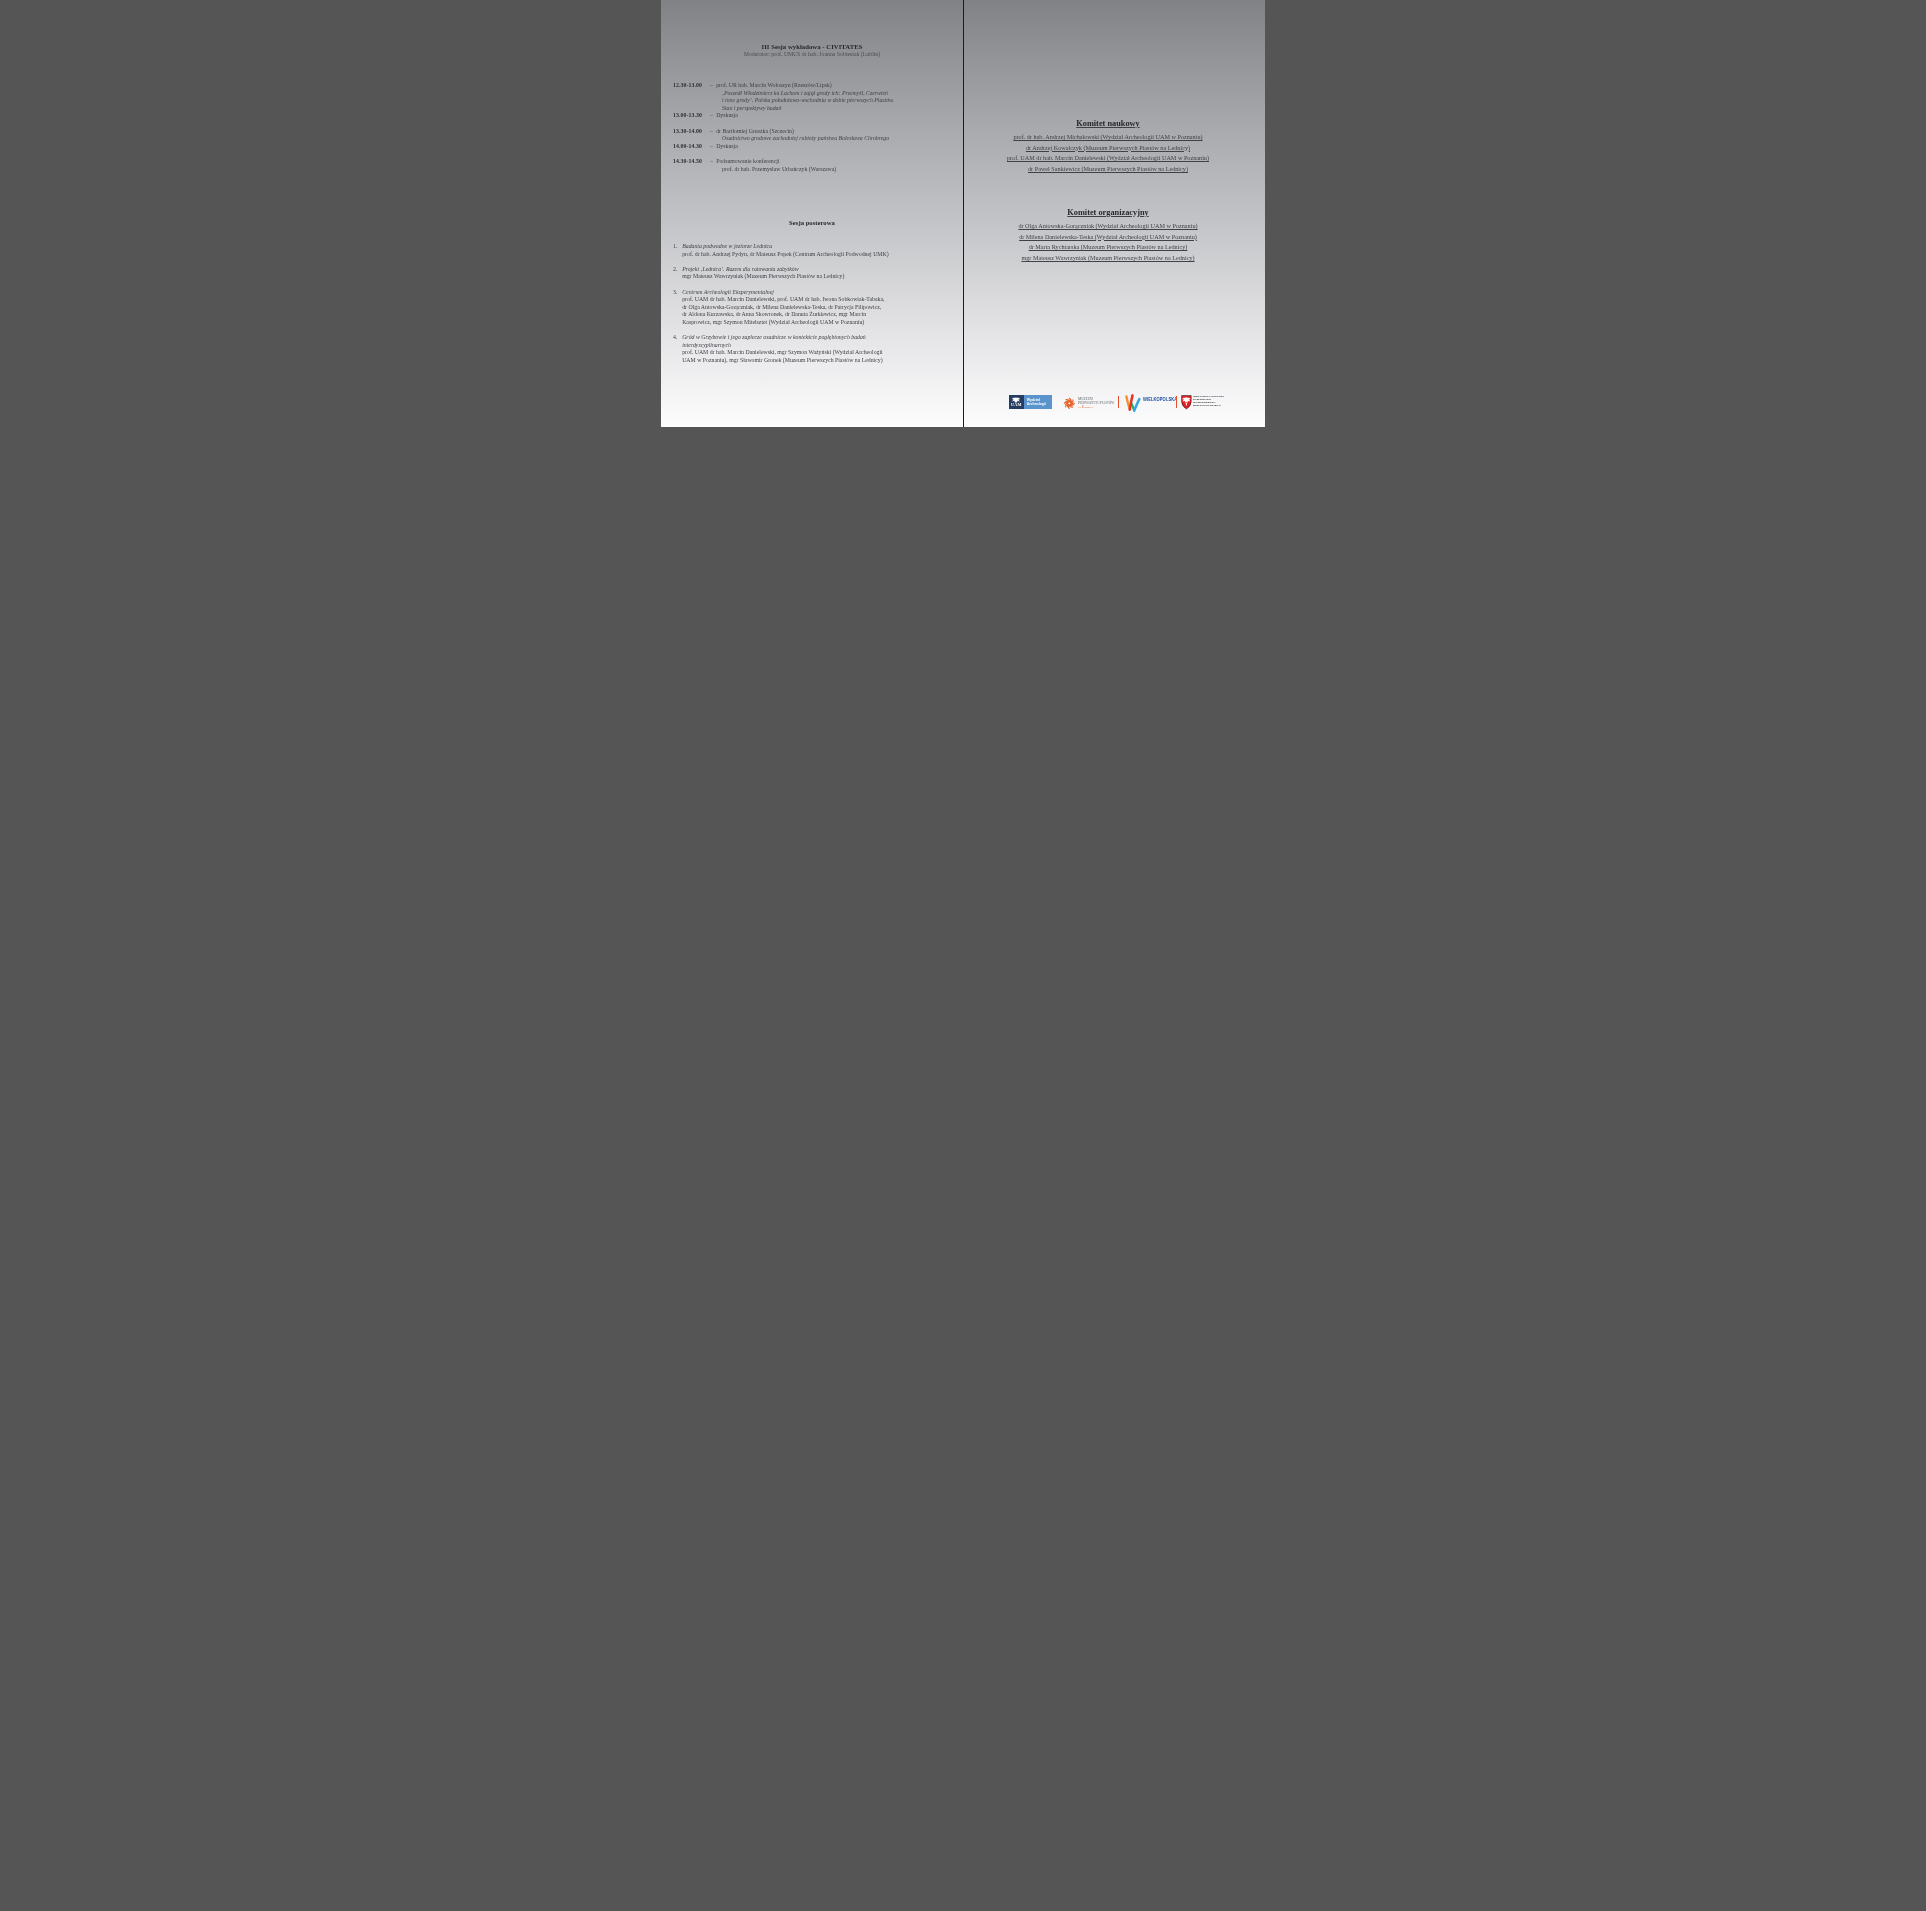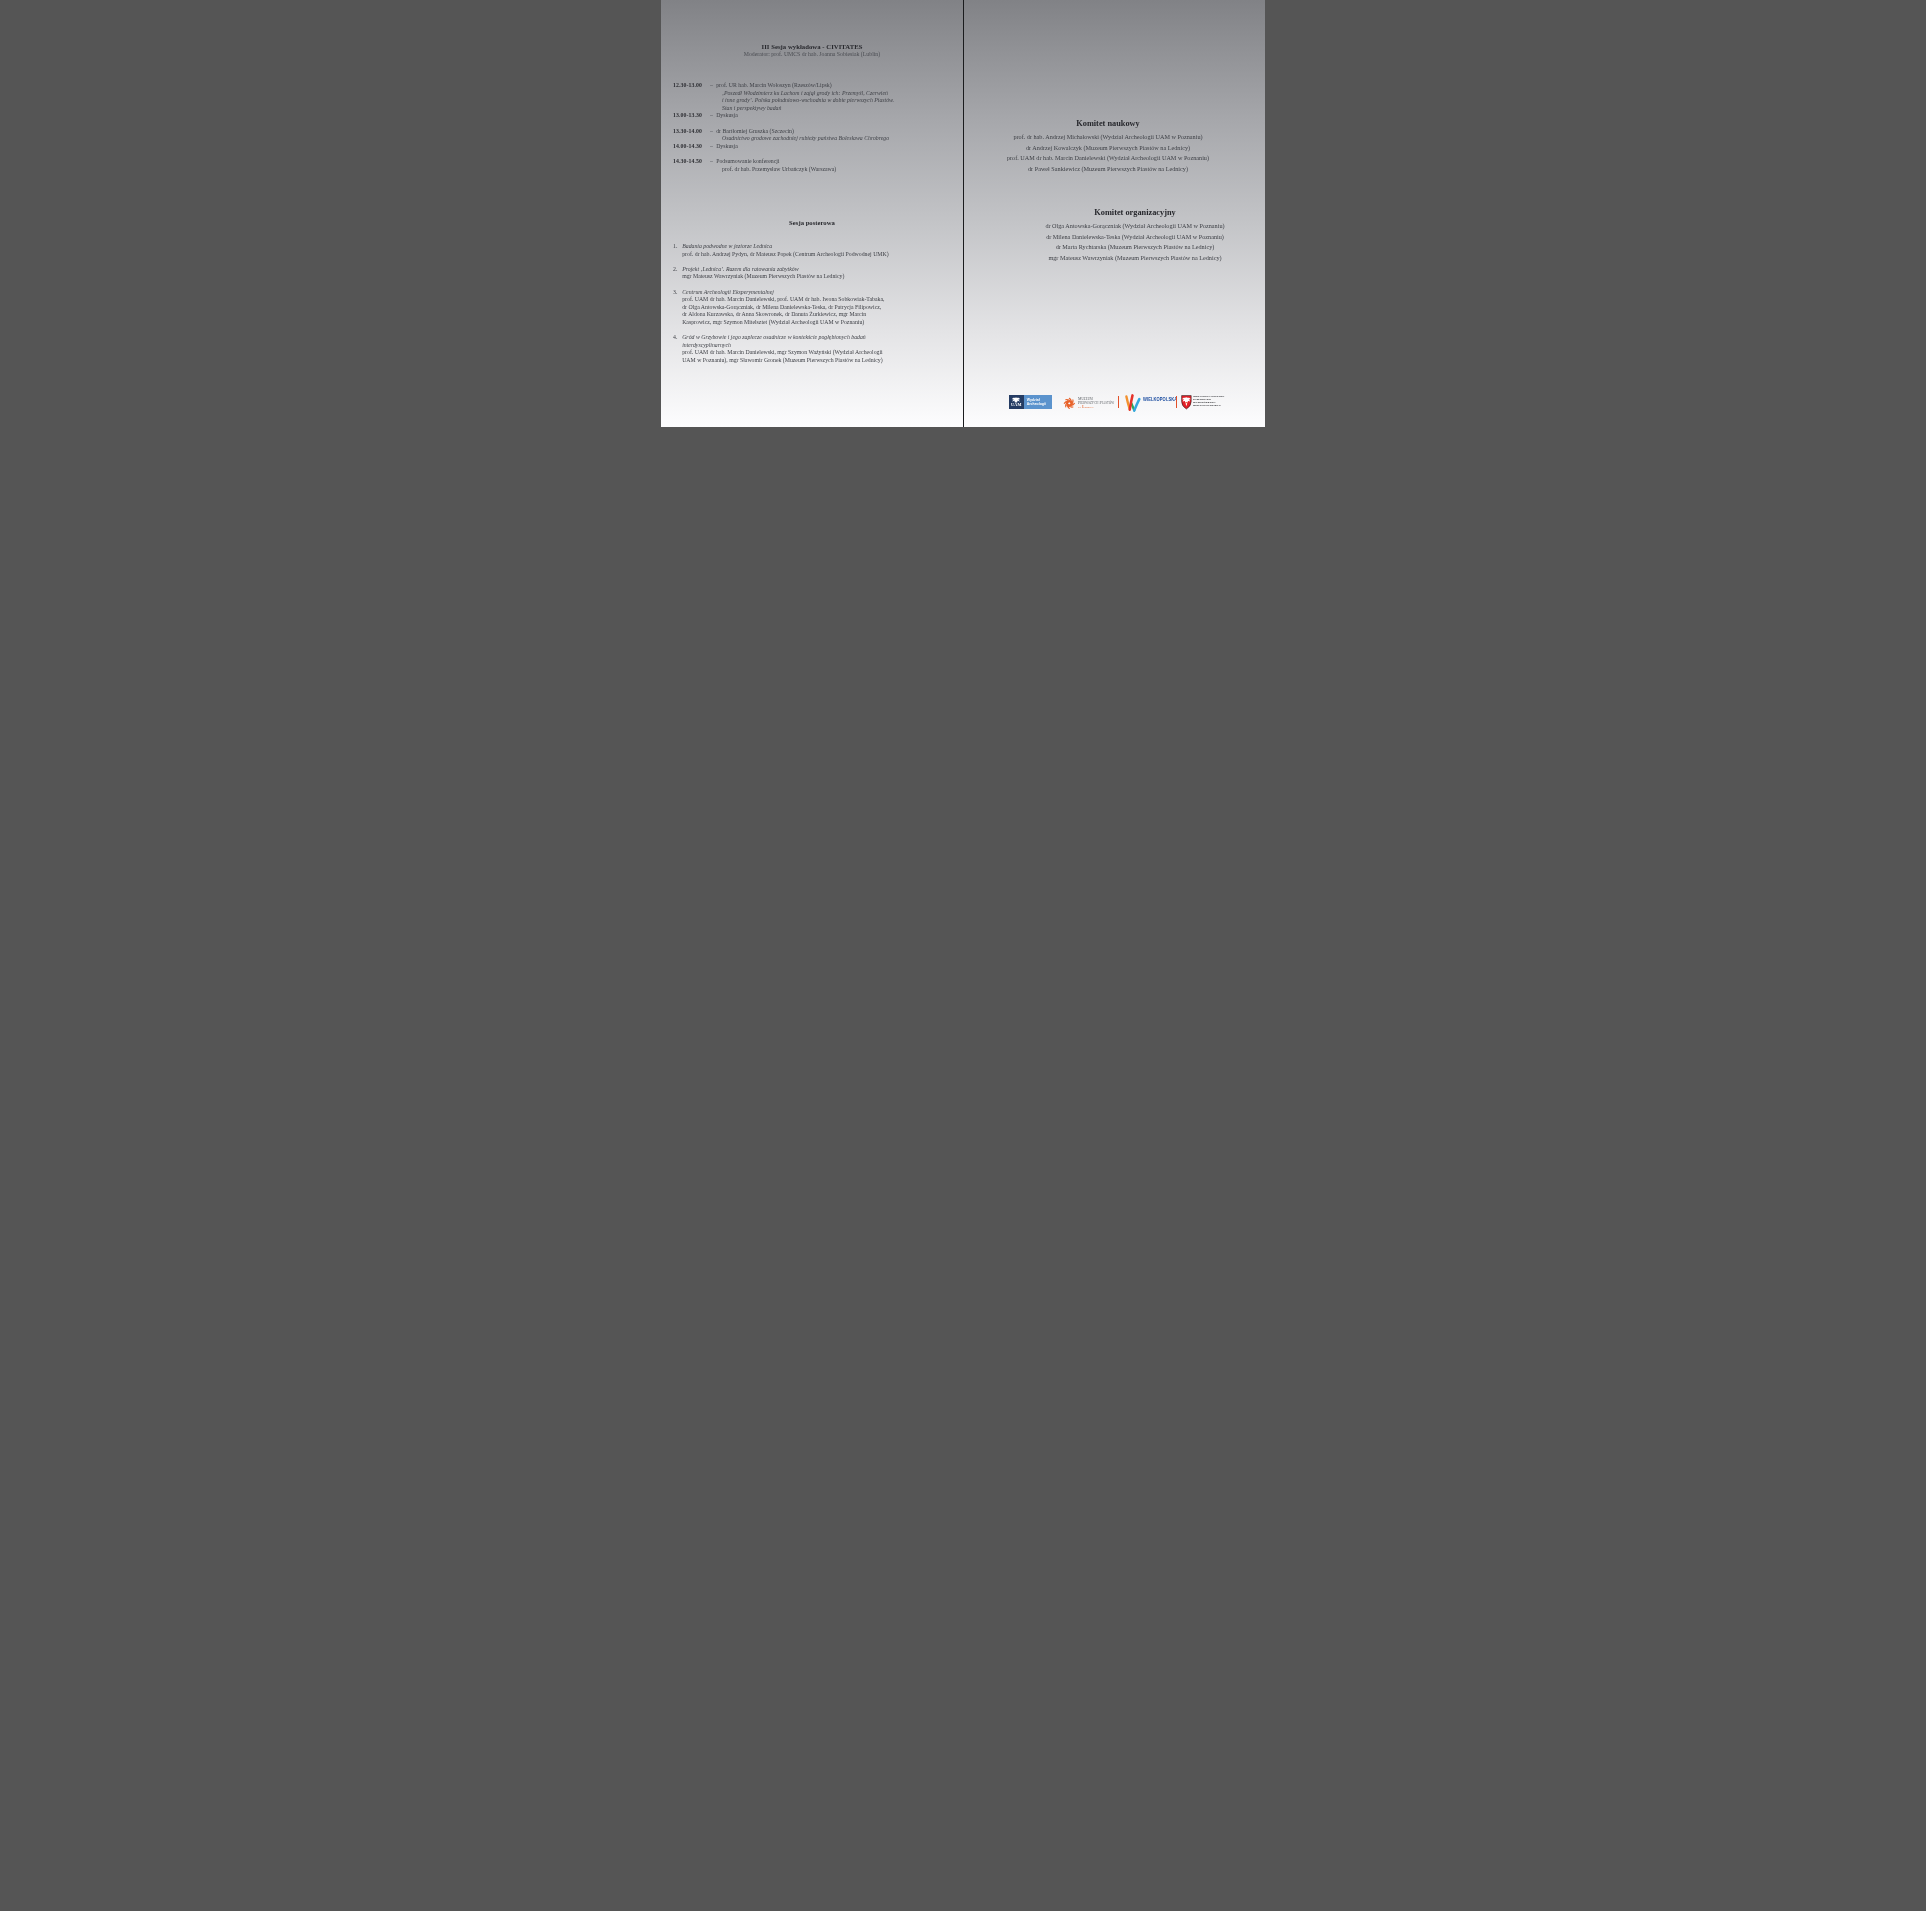--- a/index.html
+++ b/index.html
@@ -27,25 +27,25 @@
   .italic{font-style:italic;}
   .spacer{height:7.6px;}
 
   .poster-head{position:absolute;left:0;top:219px;width:302px;text-align:center;
     font-size:6.7px;font-weight:bold;color:#27282d;}
   .posters{position:absolute;left:12px;top:243px;width:285px;font-size:5.8px;line-height:7.6px;}
   .posters .num{display:inline-block;width:9.2px;font-style:normal;color:#3f4147;}
   .posters .pcont{margin-left:9.2px;}
 
   
-  .committee{position:absolute;left:302px;width:290px;text-align:center;}
+  .committee{position:absolute;left:302px;width:290px;text-align:center;text-decoration:underline;}
   .committee .c-head{font-size:8.3px;font-weight:bold;color:#26272c;margin-bottom:4.2px;}
   .committee .member{font-size:6.2px;line-height:10.6px;color:#3e4046;}
   #sci-comm{top:119px;}
-  #org-comm{top:208px;margin-left:27px;}
+  #org-comm{top:208px;}
 
   
   .logos{position:absolute;left:0;top:0;width:100%;height:100%;pointer-events:none;}
   .uam-logo{position:absolute;left:348px;top:395px;width:43px;height:14px;display:flex;}
   .uam-navy{width:14.6px;height:14px;background:#253c63;display:flex;flex-direction:column;
     align-items:center;justify-content:center;}
   .uam-acronym{color:#fff;font-family:"Liberation Serif",serif;font-size:4.2px;font-weight:bold;
     letter-spacing:0.2px;line-height:3.9px;}
   .uam-blue{width:28.5px;height:14px;background:#5b93cd;color:#fff;
     font-family:"Liberation Sans",sans-serif;font-weight:bold;font-size:3.5px;line-height:4.2px;

